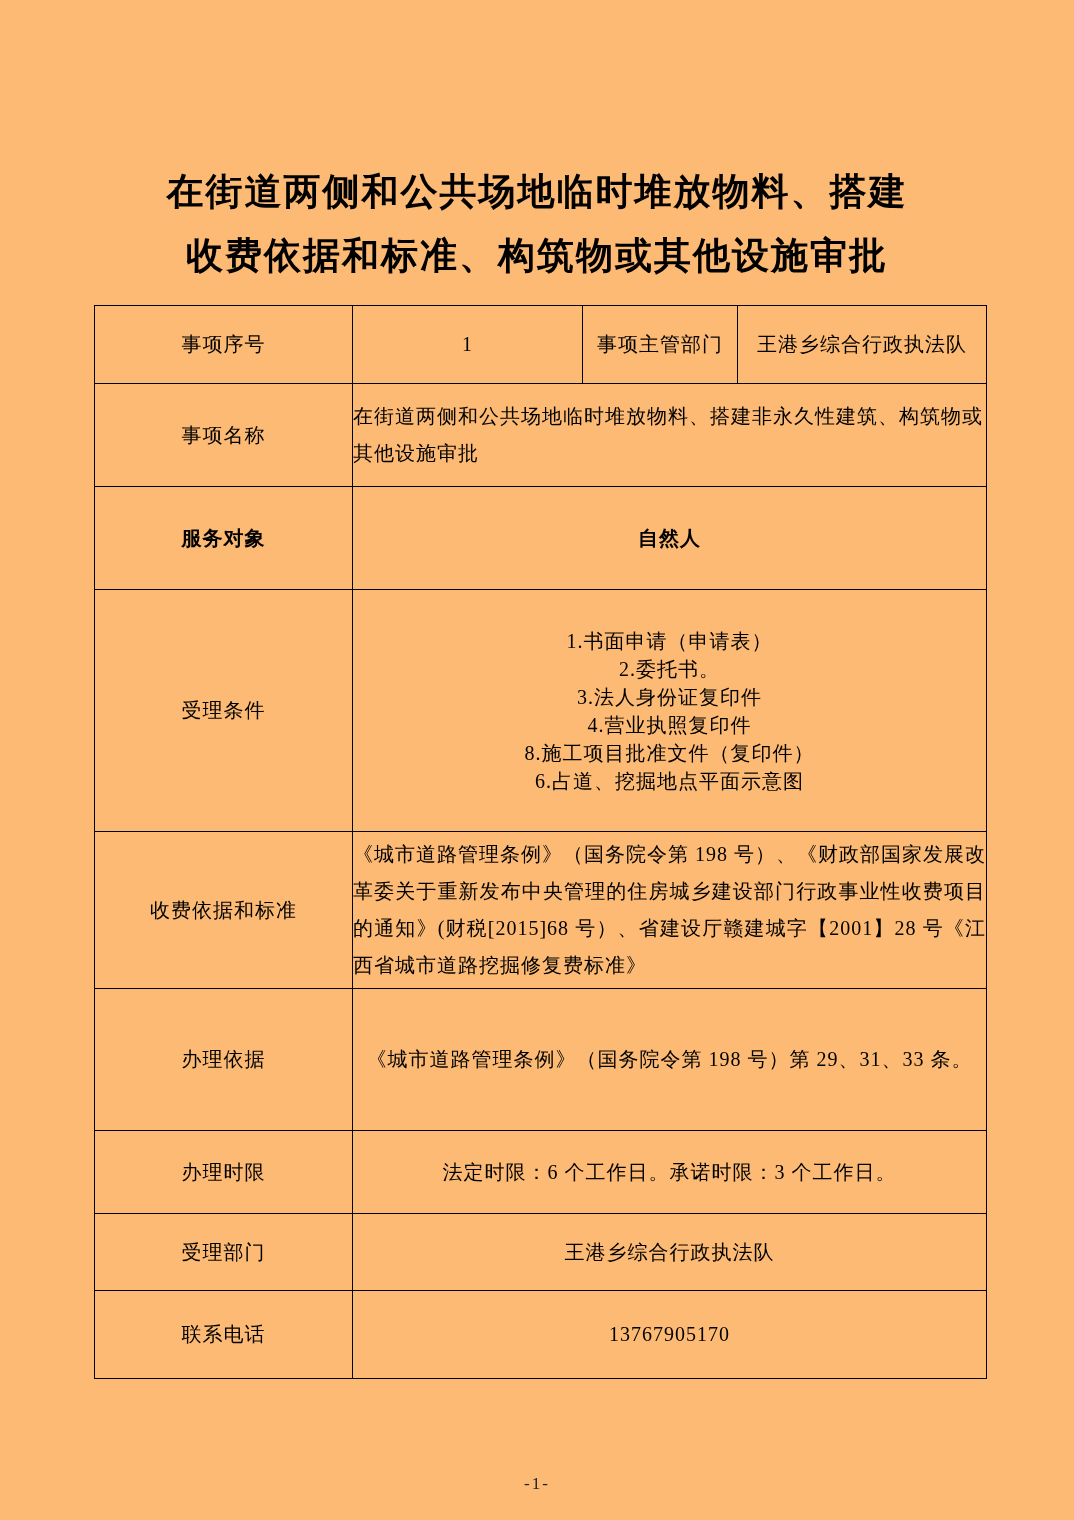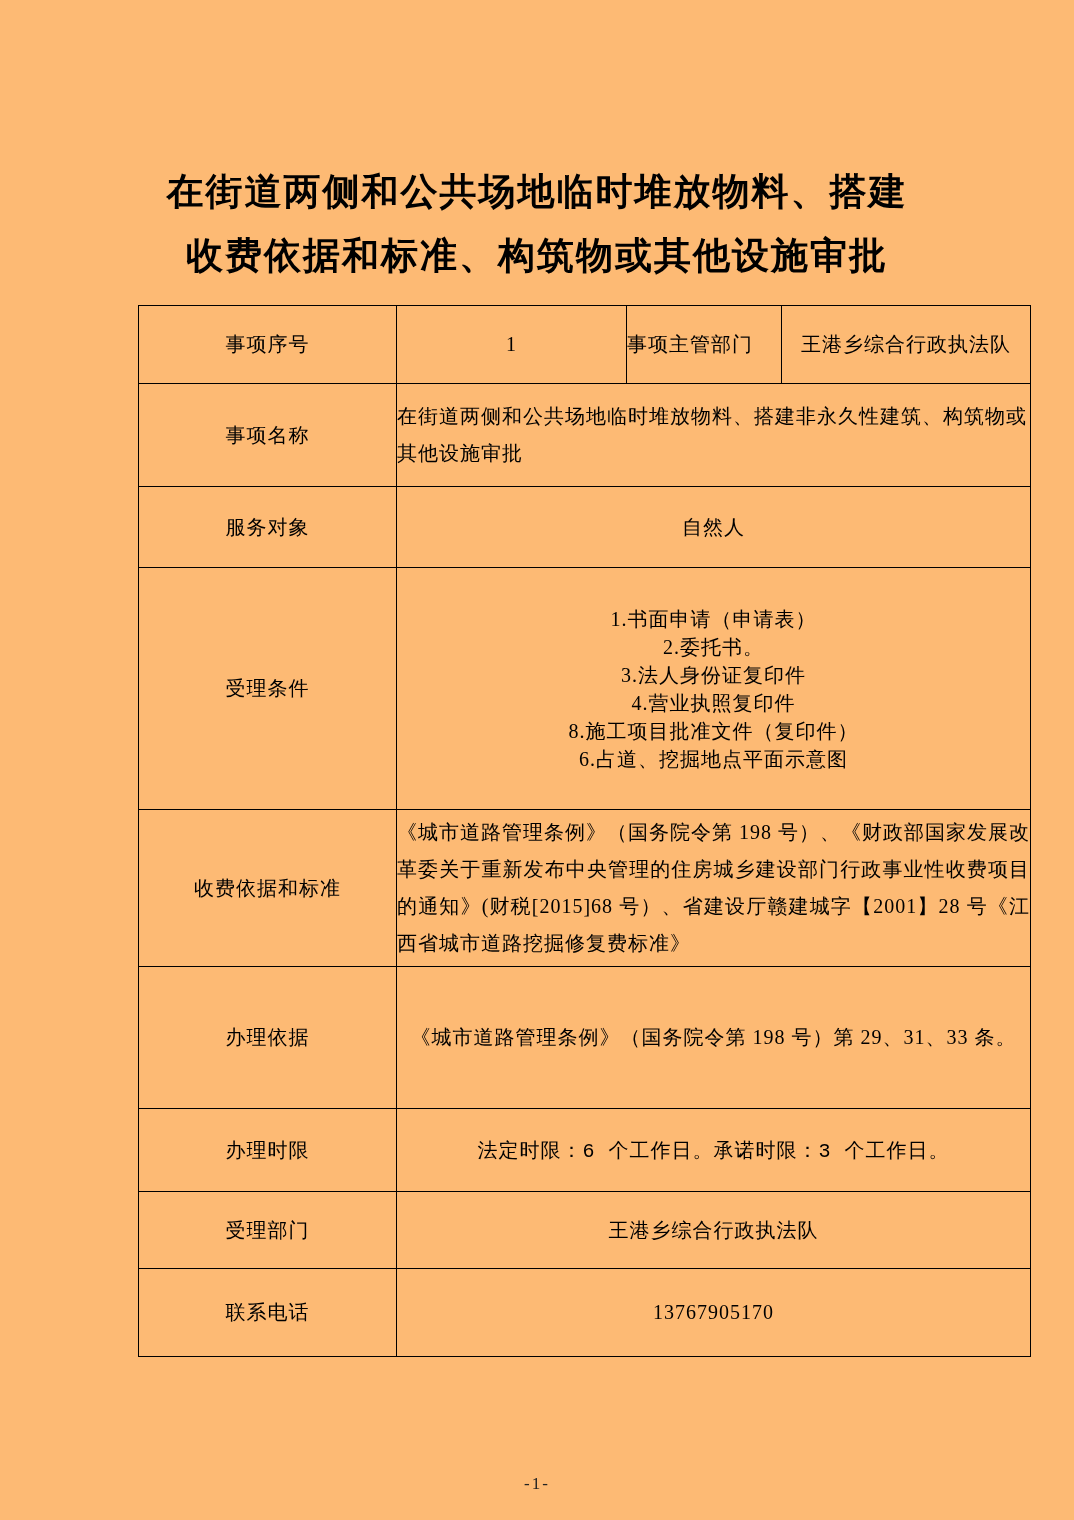--- a/index.html
+++ b/index.html
@@ -27,43 +27,43 @@
     line-height: 64px;
     letter-spacing: 2px;
   }
   table.info {
     position: absolute;
     top: 305px;
     left: 94px;
     width: 892px;
     border-collapse: collapse;
     table-layout: fixed;
-    margin-left: 44px;
   }
   table.info td {
     border: 1px solid #000000;
     vertical-align: middle;
     font-size: 20px;
     letter-spacing: 1px;
     padding: 0;
   }
   tr.r1 { height: 78px; }
   tr.r2 { height: 103px; }
-  tr.r3 { height: 81px; }
+  tr.r3 { height: 103px; font-weight: bold; }
   tr.r4 { height: 242px; }
   tr.r5 { height: 157px; }
   tr.r6 { height: 142px; }
-  tr.r7 { height: 83px; font-family: Liberation Mono, monospace; }
+  tr.r7 { height: 83px; }
   tr.r8 { height: 77px; }
   tr.r9 { height: 88px; }
   td.lbl {
     text-align: center;
     letter-spacing: 3px;
   }
   td.lbl-tight {
+    text-align: center;
     letter-spacing: 1px;
     font-family: Liberation Mono, monospace;
   }
   td.val-center {
     text-align: center;
     padding: 0 22px;
   }
   td.val-list {
     text-align: center;
     padding: 0 20px 0 28px;

